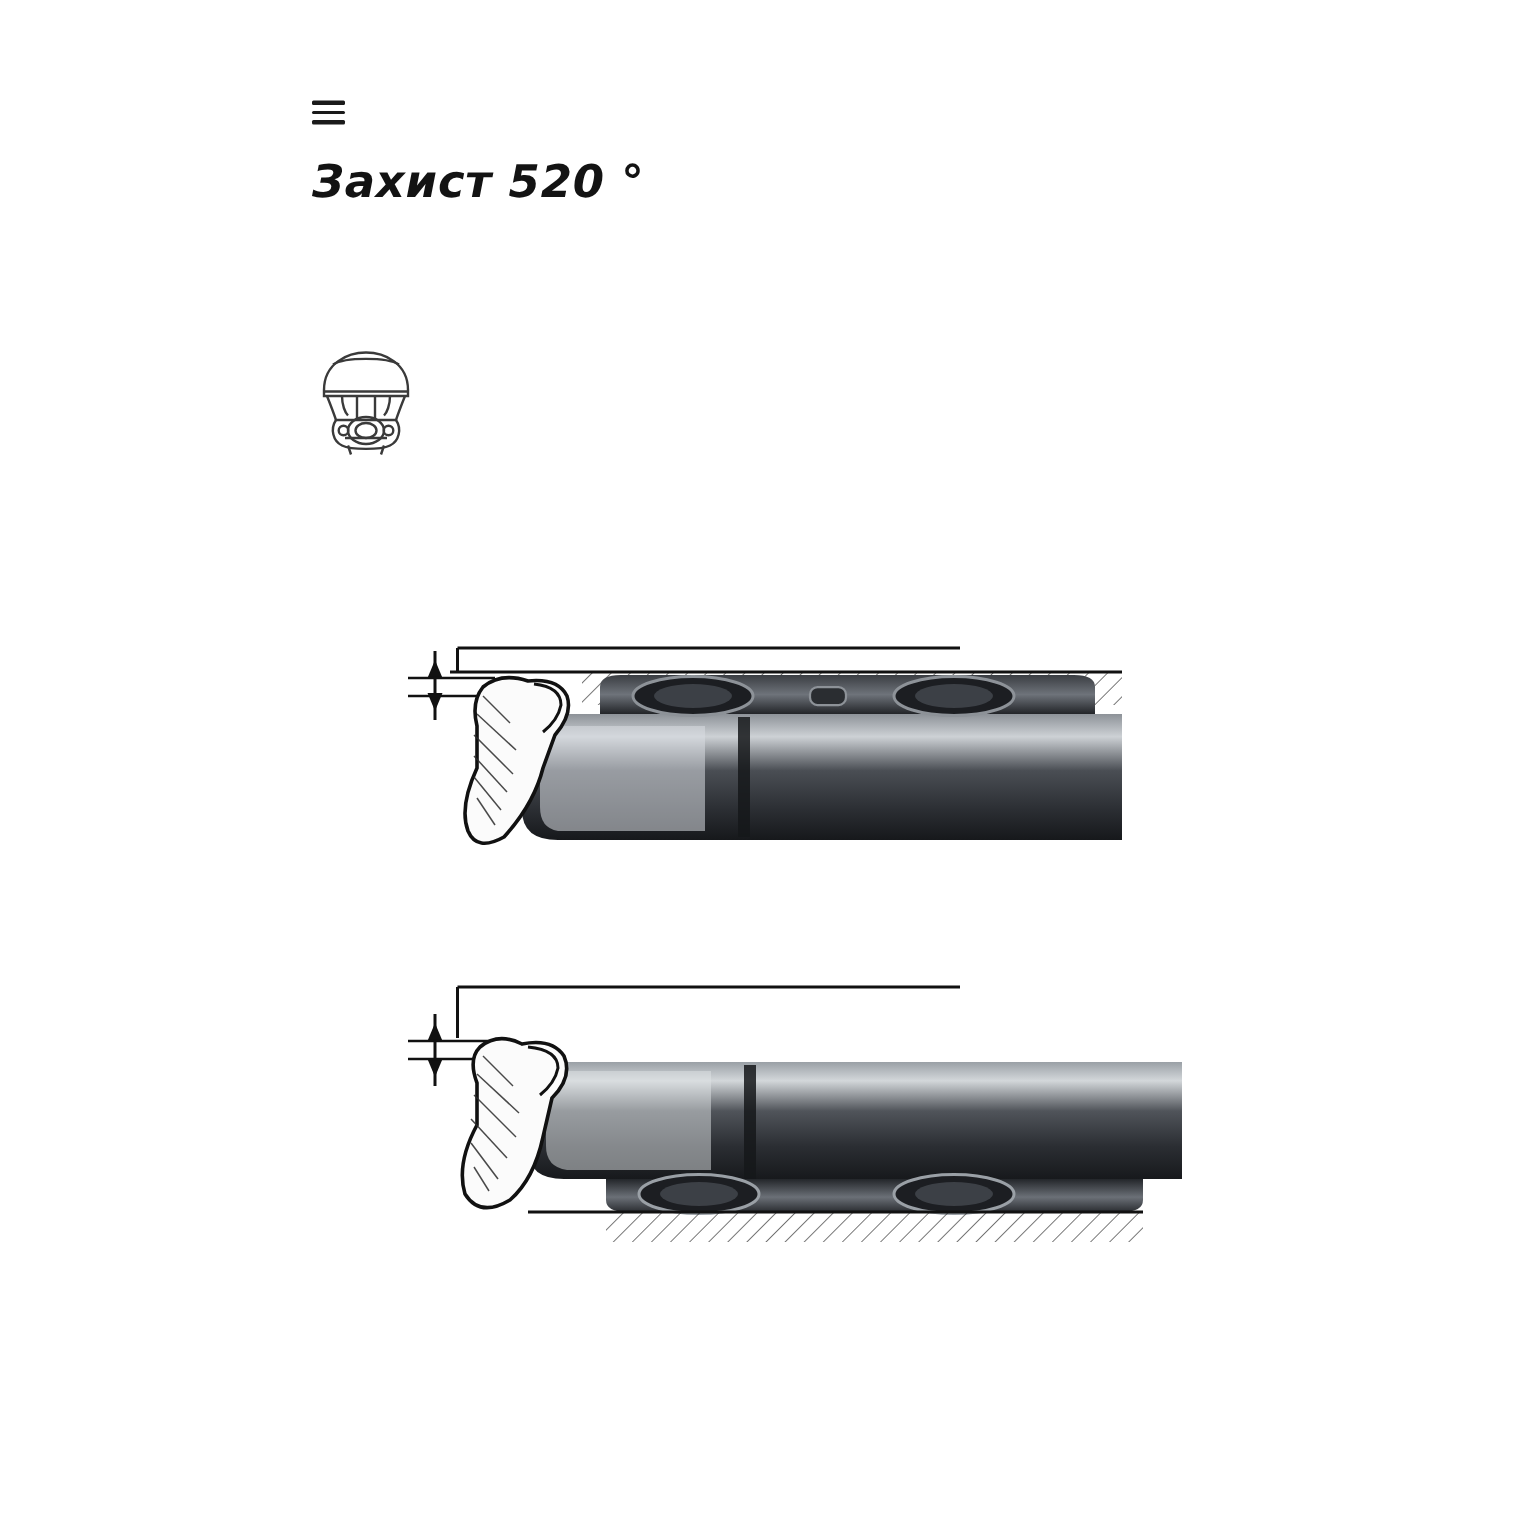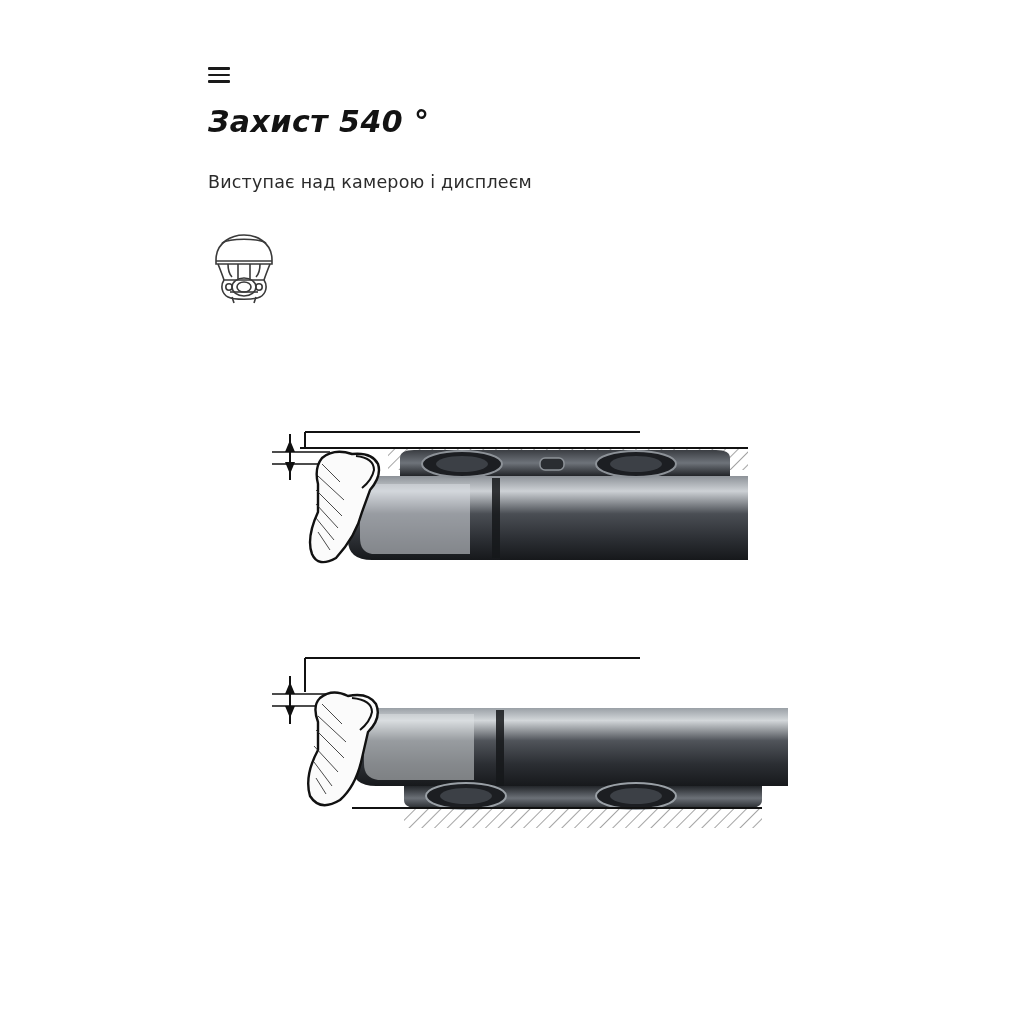--- a/index.html
+++ b/index.html
@@ -98,23 +98,22 @@
 <body>
 
 <div class="page">
 
   <div class="menu-icon">
     <span></span>
     <span></span>
     <span></span>
   </div>
 
-  <div class="title">Захист 540 °</div>
-
-  <div class="subtitle">Виступає над камерою і дисплеєм</div>
+  <div class="title">Захист 520 °</div>
+
 
   <div class="brand-mark">
     <svg viewBox="0 0 80 78" width="80" height="78" aria-hidden="true">
       <g fill="none" stroke="#3a3a3a" stroke-width="1.6">
         <path d="M12 30 C12 12, 28 5, 40 5 C52 5, 68 12, 68 30 L68 34 L12 34 Z"></path>
         <path d="M12 31 L68 31"></path>
         <path d="M18 13 C26 8, 54 8, 62 13"></path>
         <path d="M14 34 C14 34, 18 44, 20 50 L60 50 C62 44, 66 34, 66 34"></path>
         <path d="M24 34 C24 40, 26 45, 28 47"></path>
         <path d="M56 34 C56 40, 54 45, 52 47"></path>

